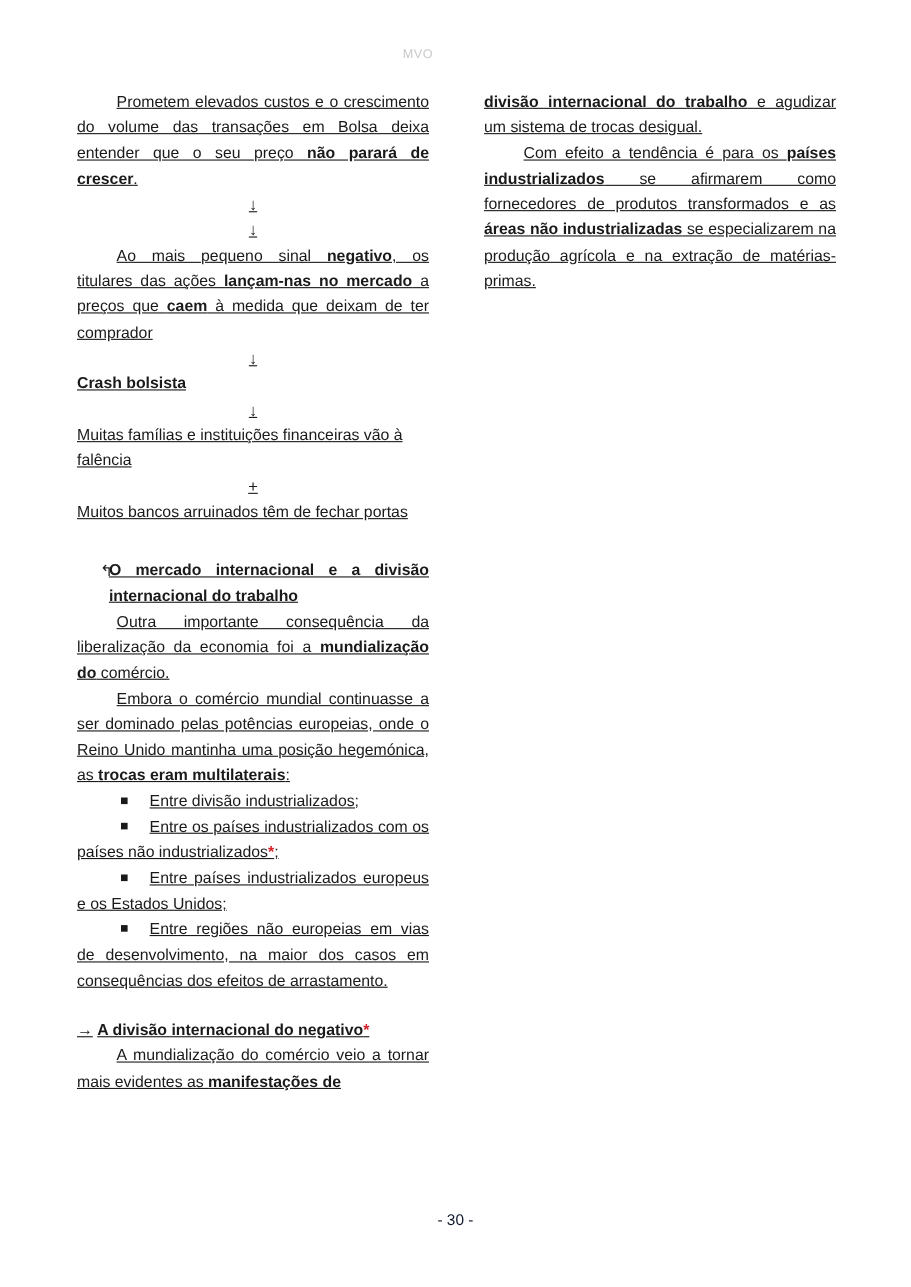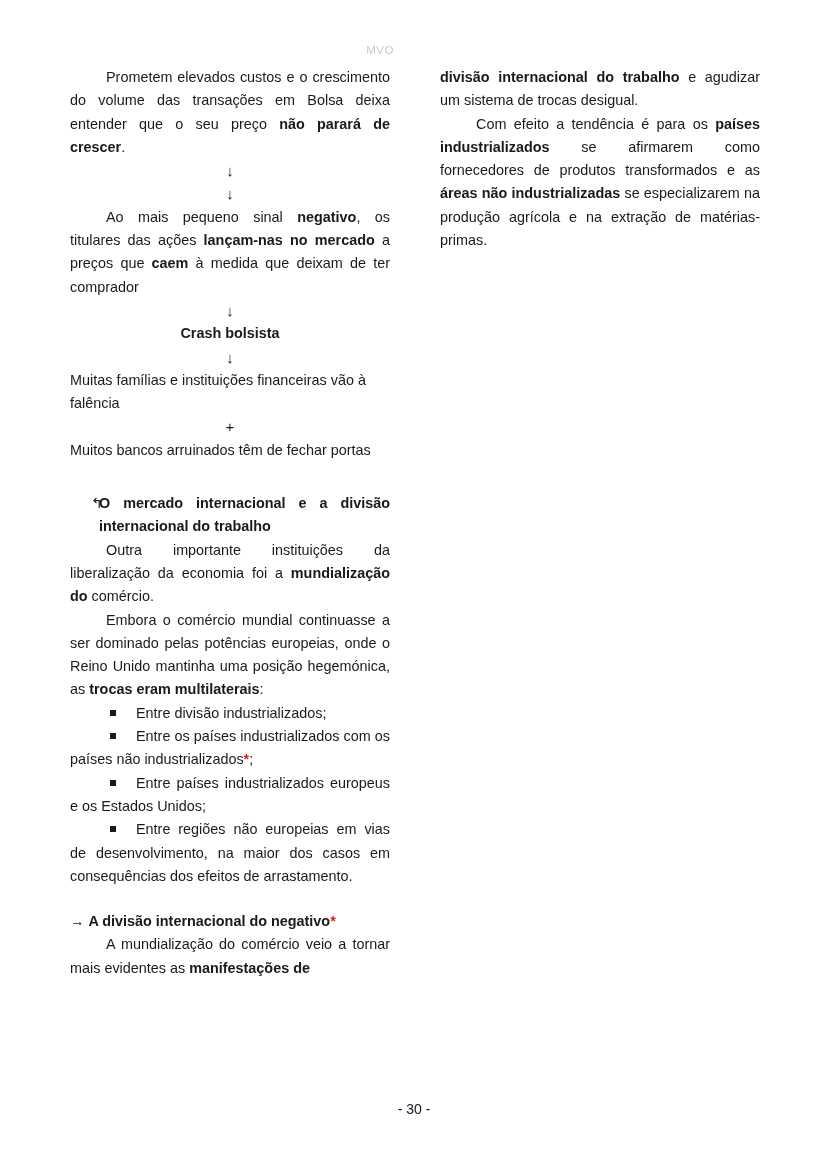--- a/index.html
+++ b/index.html
@@ -38,22 +38,23 @@
   
   .columns {
     position: absolute;
     top: 66px;
     left: 70px;
     width: 690px;
     height: 1010px;
   }
   .col {
     position: absolute;
-    top: 0;
+    top: 16px;
     width: 320px;
+    text-decoration: underline;
   }
   .col-left  { left: 0; }
   .col-right { left: 370px; }
 
   p, .line {
     margin: 0;
     font-size: 14.4px;
     line-height: 23.3px;
     text-align: justify;
     text-justify: inter-word;
@@ -70,21 +71,20 @@
     line-height: 23.3px;
     margin: 0;
   }
   .plus-row {
     text-align: center;
     font-size: 15px;
     line-height: 23.3px;
     margin: 0;
   }
   .center-bold {
-    text-align: center;
     font-weight: bold;
     font-size: 14.4px;
     line-height: 23.3px;
     margin: 0;
   }
   .gap-md { height: 22px; }
   .gap-lg { height: 30px; }
 
   
   .section-head {
@@ -186,21 +186,21 @@
 
       <p class="flow">Muitos bancos arruinados têm de fechar portas</p>
 
       <div class="gap-lg"></div>
 
       <p class="section-head">
           <span class="wd">↱</span>
           <span class="head-text">O mercado internacional e a divisão internacional do trabalho</span>
         </p>
 
-      <p class="just indent"><span>Outra importante instituições da liberalização da economia foi a </span><b>mundialização do</b><span> comércio.</span></p>
+      <p class="just indent"><span>Outra importante consequência da liberalização da economia foi a </span><b>mundialização do</b><span> comércio.</span></p>
 
       <p class="just indent"><span>Embora o comércio mundial continuasse a ser dominado pelas potências europeias, onde o Reino Unido mantinha uma posição hegemónica, as </span><b>trocas eram multilaterais</b><span>:</span></p>
 
       <ul class="bullets">
         <li><span class="bsq"></span><span>Entre divisão industrializados;</span></li>
         <li><span class="bsq"></span><span>Entre os países industrializados com os países não industrializados</span><span class="red">*</span><span>;</span></li>
         <li><span class="bsq"></span><span>Entre países industrializados europeus e os Estados Unidos;</span></li>
         <li><span class="bsq"></span><span>Entre regiões não europeias em vias de desenvolvimento, na maior dos casos em consequências dos efeitos de arrastamento.</span></li>
       </ul>
 

